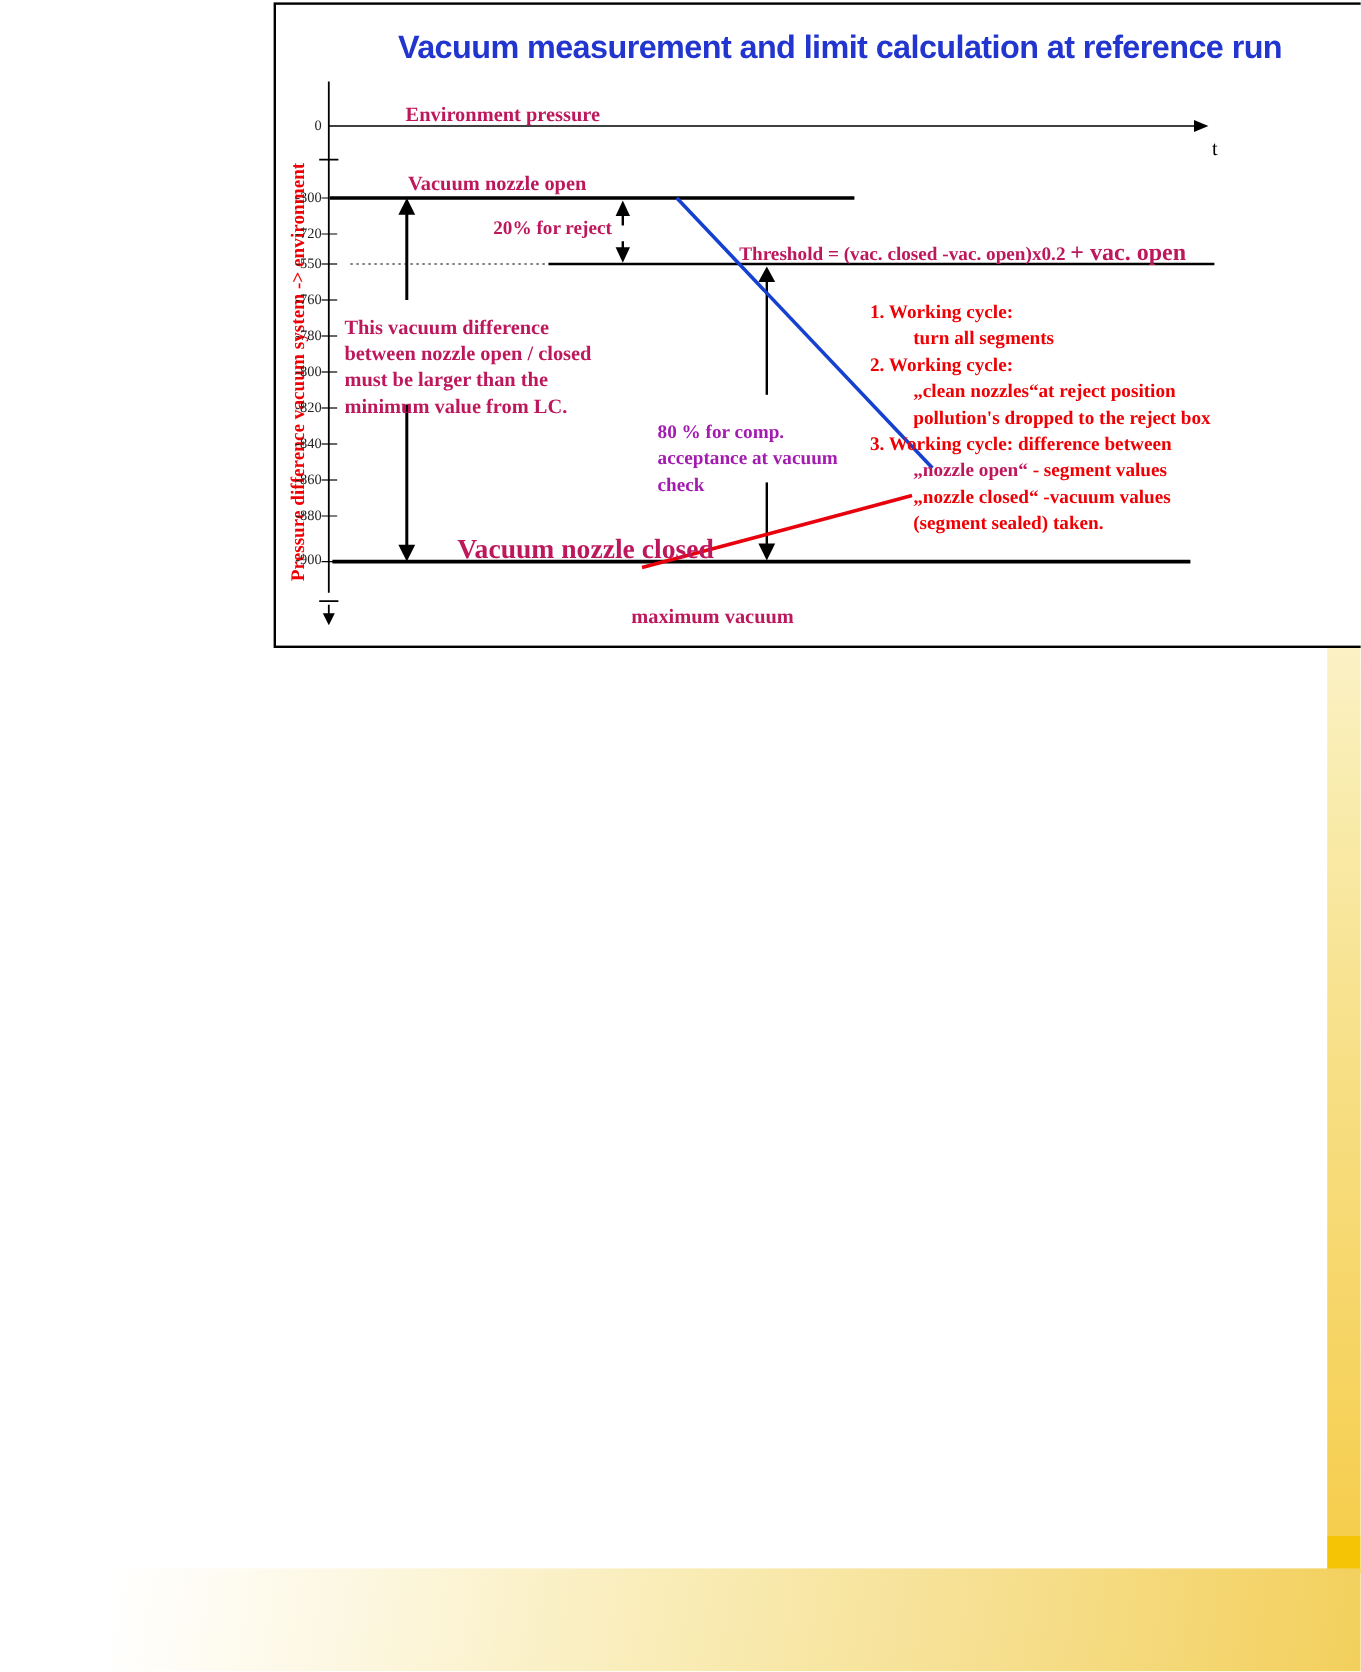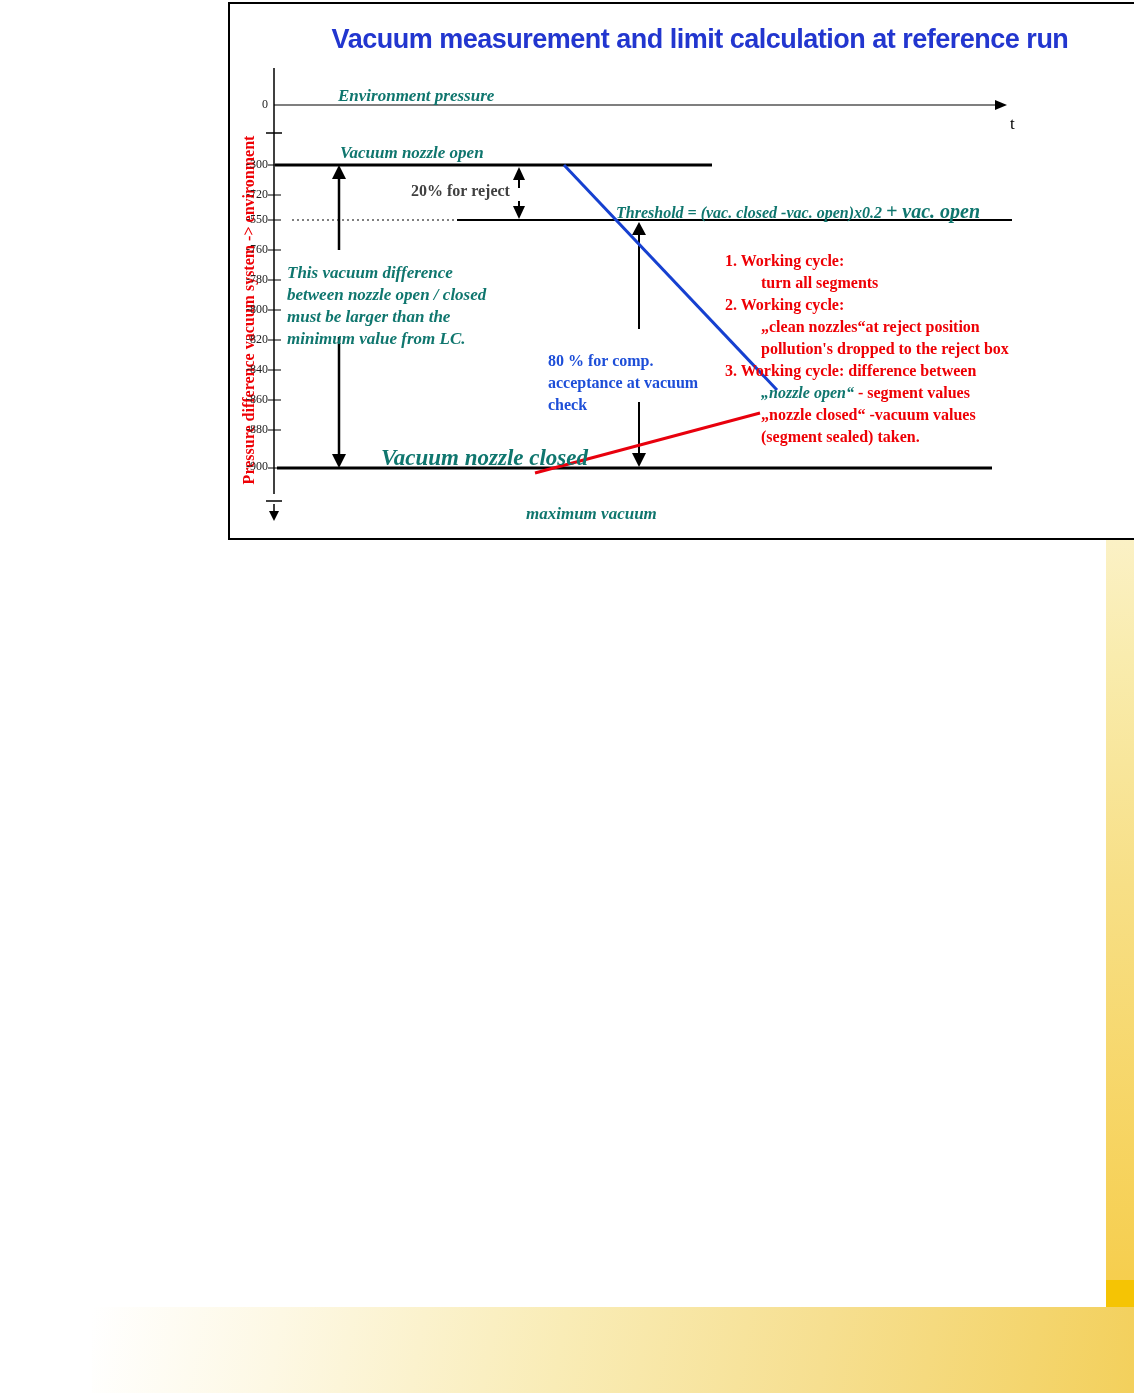--- a/index.html
+++ b/index.html
@@ -12,23 +12,23 @@
   .bottom-strip{position:absolute;left:92px;top:1307px;width:1042px;height:86px;
       background:linear-gradient(100deg,#ffffff 0%,#fdf8e4 18%,#f9ecb6 45%,#f6df90 70%,#f3d05c 100%);}
   
   .slide{position:absolute;left:228px;top:2px;width:944px;height:538px;background:#fff;
       border:2px solid #000;box-sizing:border-box;}
   .title{position:absolute;left:0;top:20px;width:100%;text-align:center;
       font-family:"Liberation Sans", sans-serif;font-weight:bold;font-size:27px;
       letter-spacing:-0.5px;color:#2236cf;white-space:nowrap;}
   .plot-svg{position:absolute;left:0;top:0;}
   .lbl{position:absolute;font-weight:bold;white-space:nowrap;}
-  .blue{color:#0f766e;font-style:italic;}
-  .red{color:#404040;}
-  .green{color:#1d4ed8;}
+  .blue{color:#be185d;}
+  .red{color:#be185d;}
+  .green{color:#a21caf;}
   .ylabel{position:absolute;left:-190px;top:296px;width:420px;height:20px;
       transform:rotate(-90deg);text-align:center;font-weight:bold;font-size:16px;
       color:#ee0005;white-space:nowrap;}
   .tick{position:absolute;left:4px;width:34px;text-align:right;font-size:12px;
       color:#222;font-weight:normal;white-space:nowrap;}
   .note{position:absolute;font-weight:bold;line-height:22px;white-space:nowrap;margin-top:17px;}
   .wc{position:absolute;left:495px;top:246px;font-weight:bold;font-size:16px;
       line-height:22px;color:#ee0005;white-space:nowrap;}
   .wc .ind{padding-left:36px;}
   .plus{font-size:20px;}

